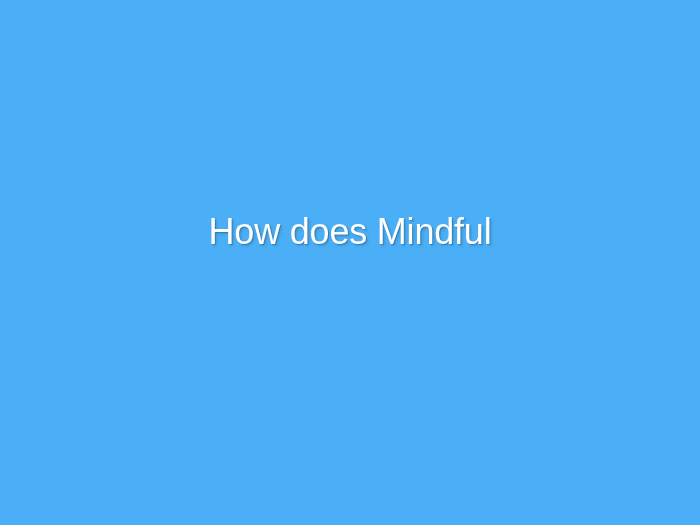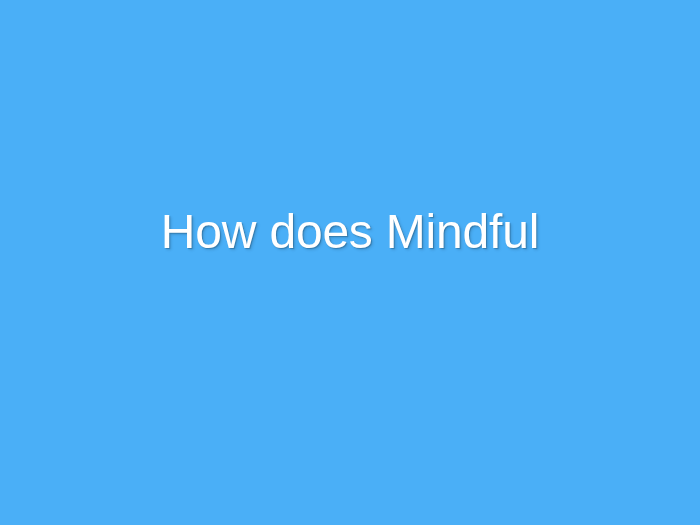--- a/index.html
+++ b/index.html
@@ -30,21 +30,21 @@
     width: 470px;
     margin-top: -62px;
     text-align: center;
   }
 
   .headline {
     margin: 16px;
     padding: 0;
     font-family: "Liberation Sans", sans-serif;
     font-weight: 400;
-    font-size: 48px;
+    font-size: 36px;
     line-height: 58px;
     letter-spacing: -0.2px;
     color: #FFFFFF;
     text-align: center;
     text-shadow:
       1px 1px 1px rgba(0, 0, 0, 0.22),
       2px 2px 3px rgba(0, 0, 0, 0.13);
     -webkit-font-smoothing: antialiased;
     word-wrap: break-word;
   }

